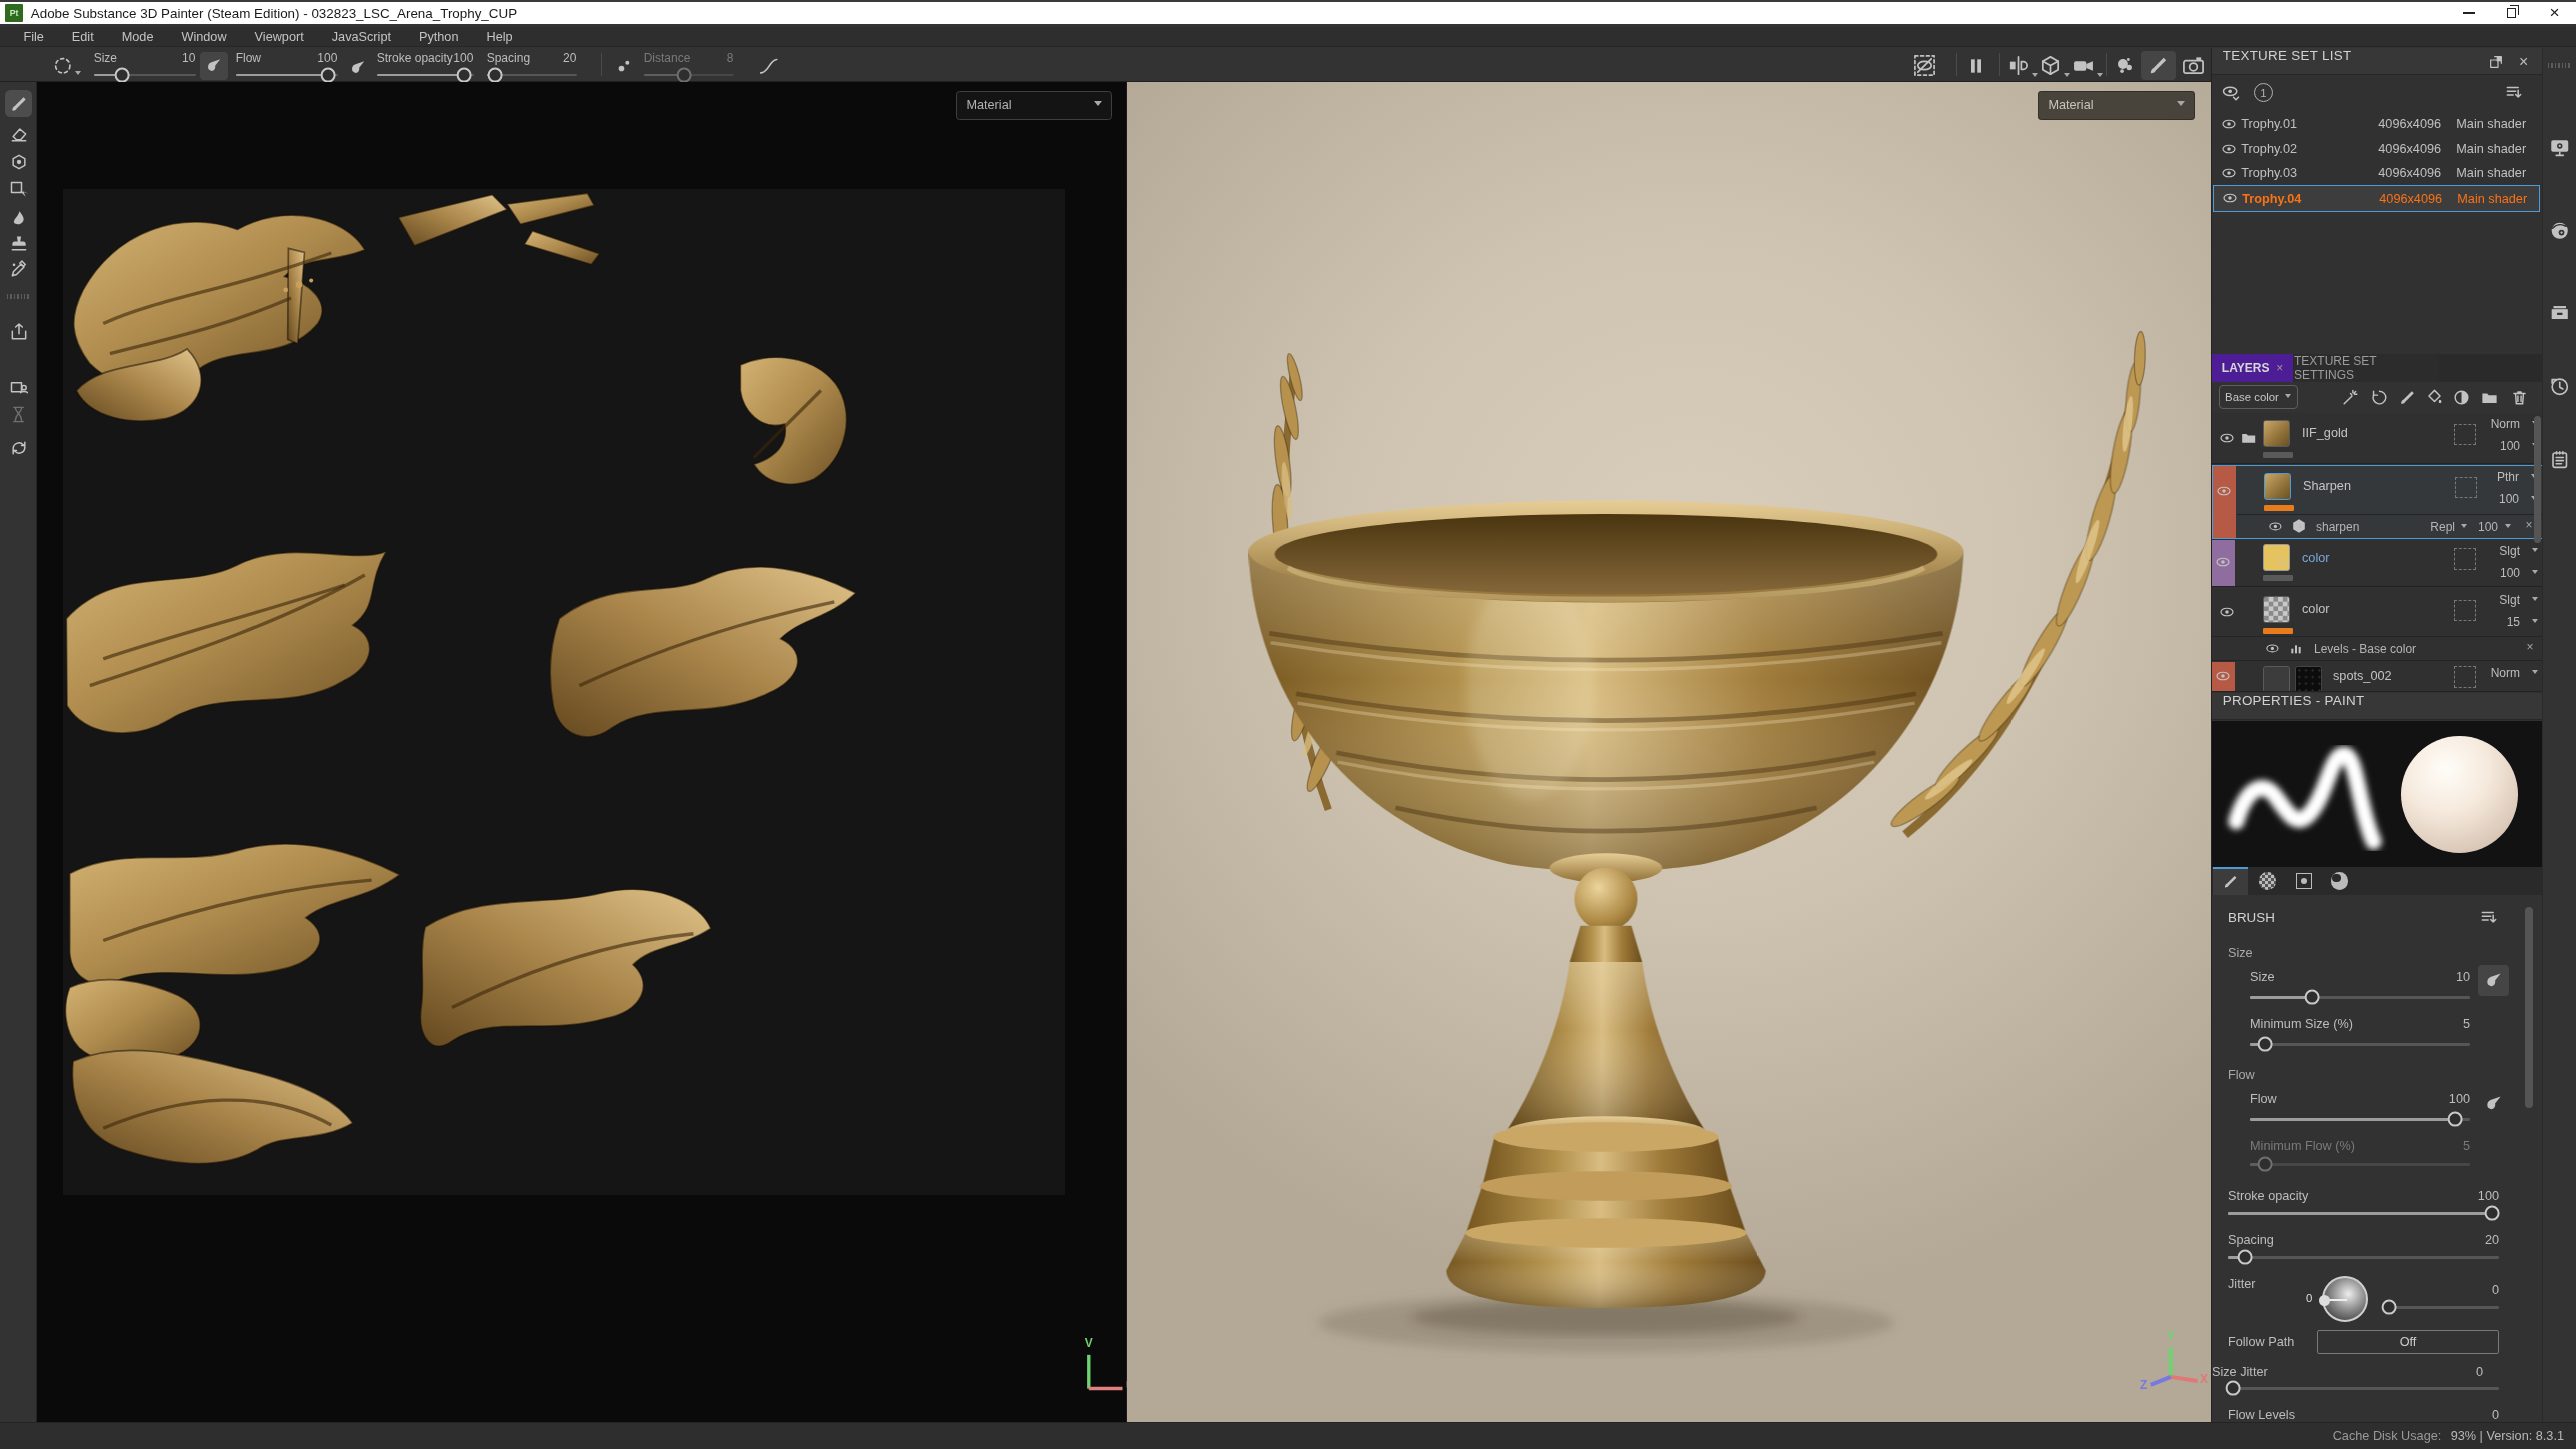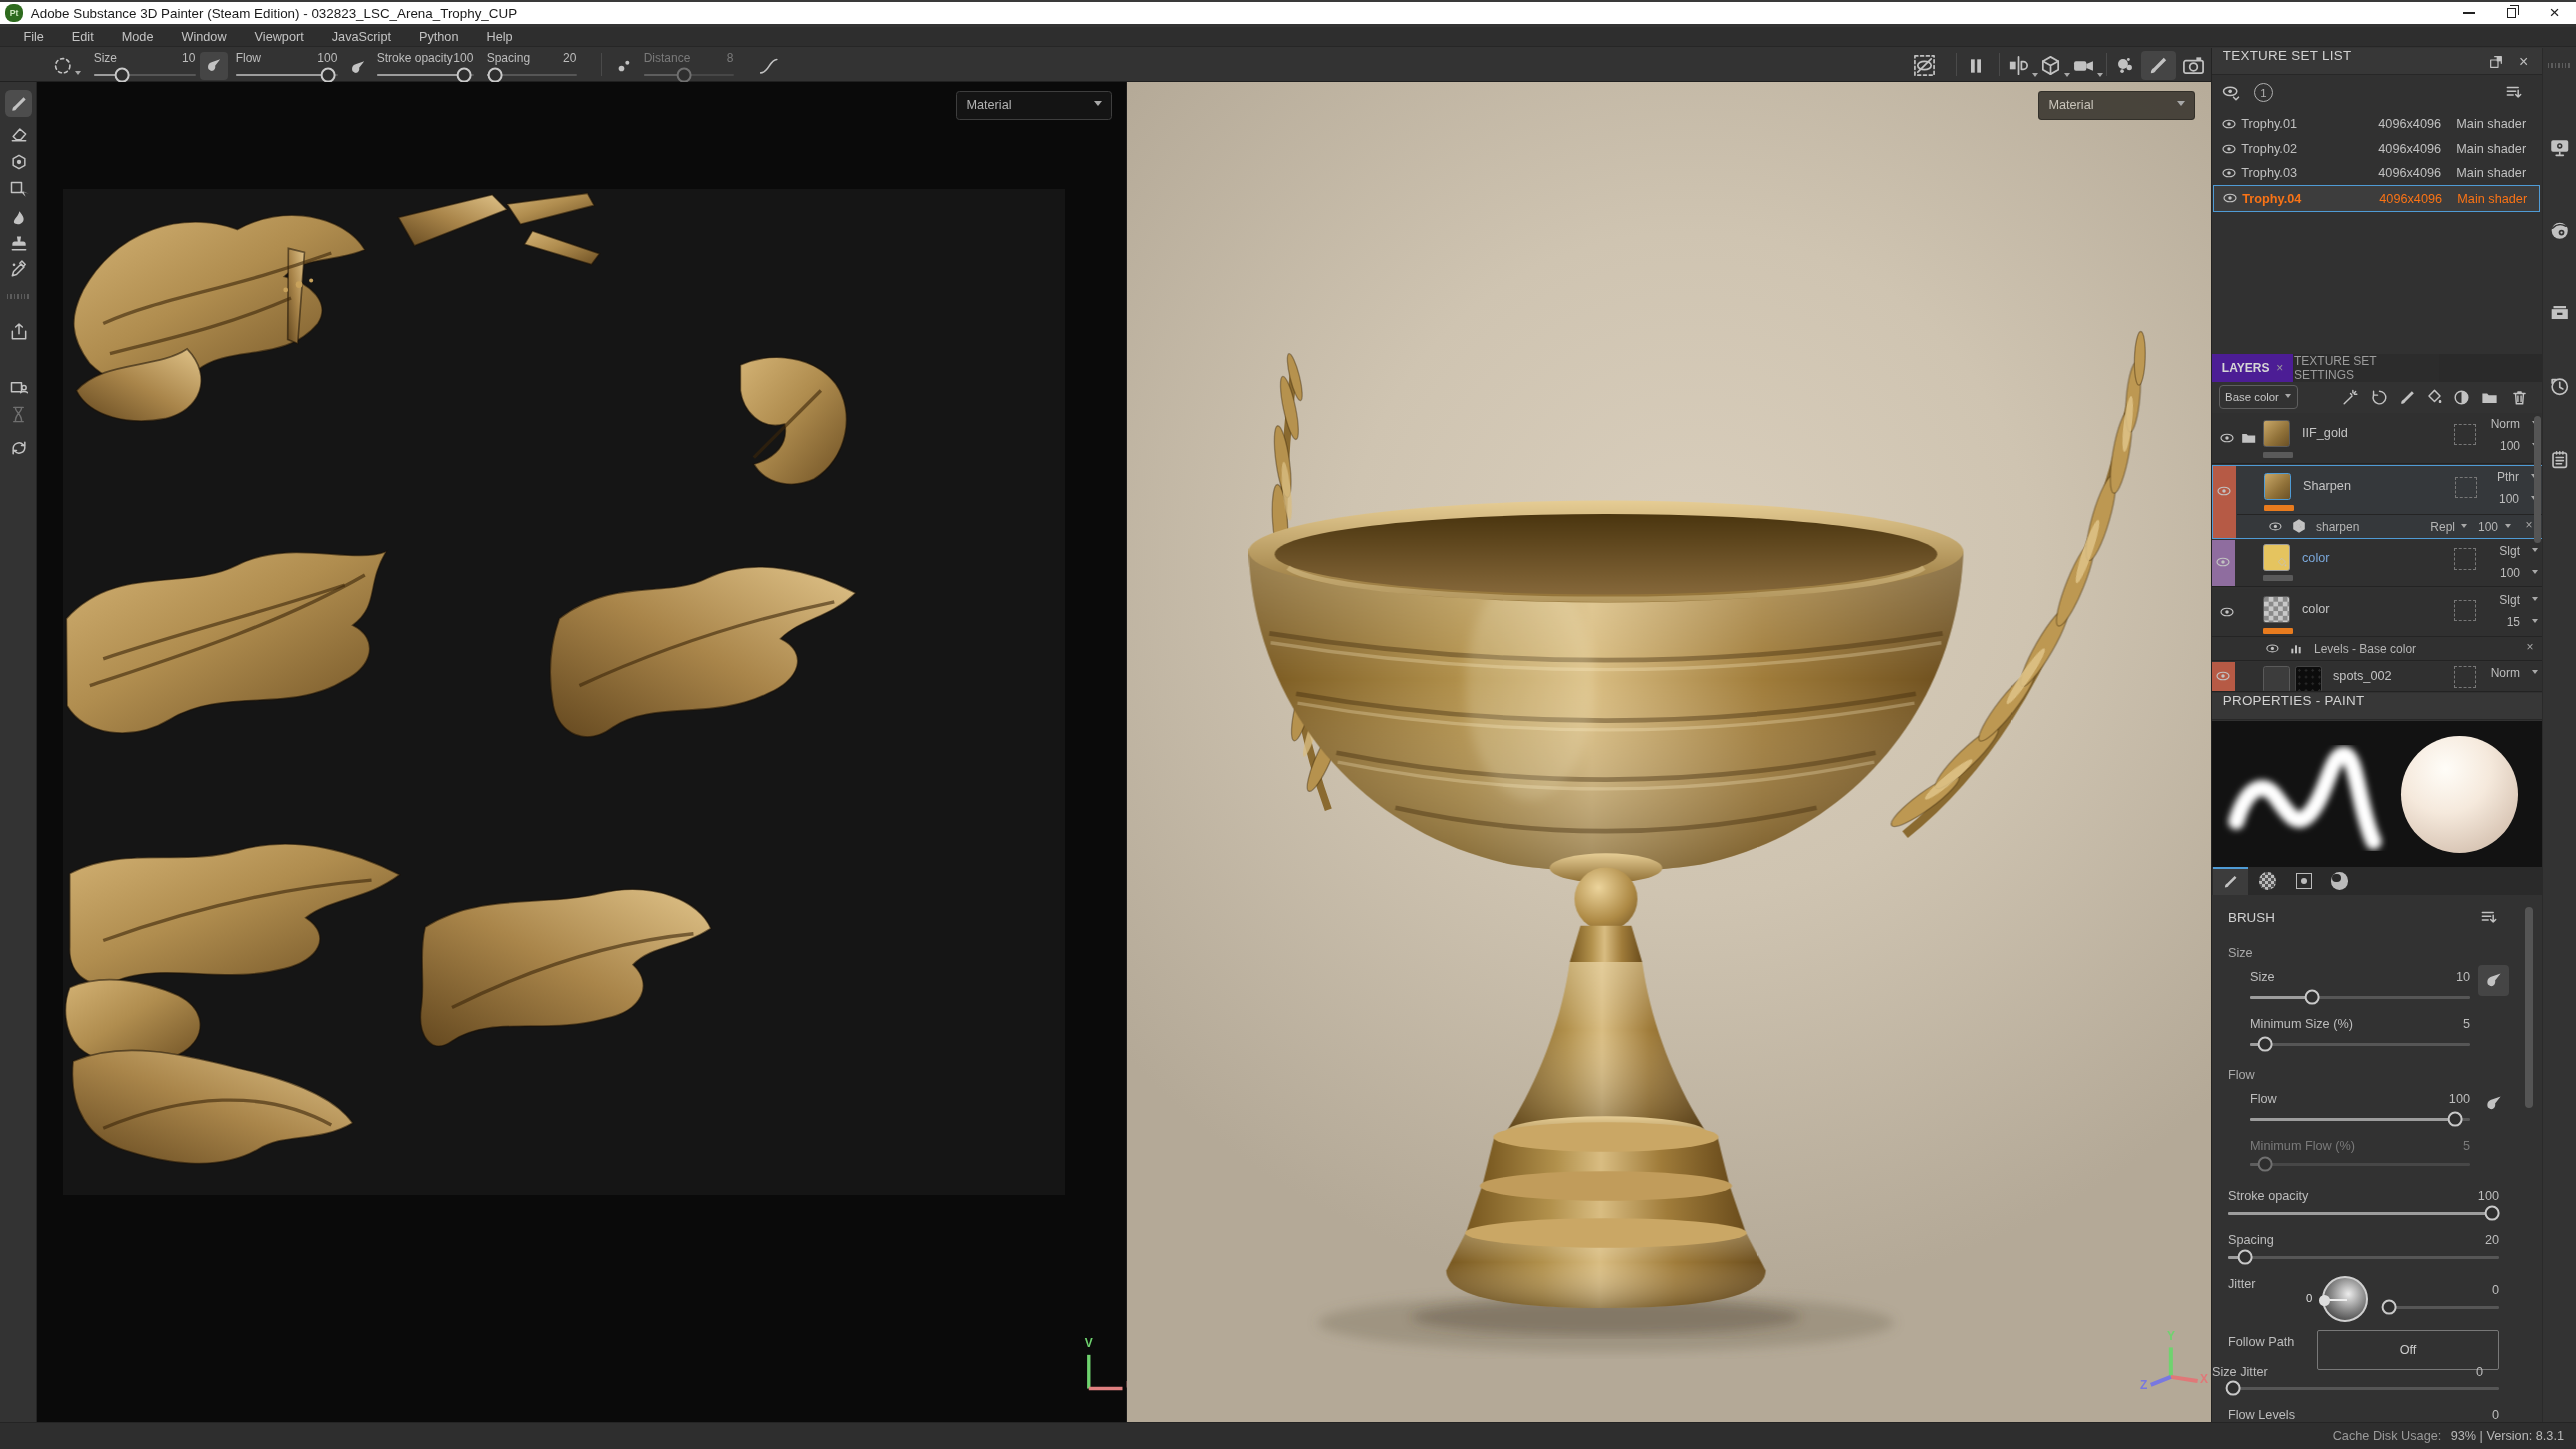--- a/index.html
+++ b/index.html
@@ -12,21 +12,21 @@
   
   .chv{display:inline-block;width:0;height:0;border:4px solid transparent;border-top:5.4px solid #a8a8a8;vertical-align:middle}
   .chv.sm{border-width:3.4px;border-top-width:4px}
   
   .sl{position:absolute;height:2.7px;background:#565656;border-radius:1.3px}
   .sl .fill{position:absolute;left:0;top:0;height:2.7px;background:#9d9d9d;border-radius:1.3px}
   .sl .knob{position:absolute;top:1.3px;width:14.8px;height:14.8px;border:2px solid #c9c9c9;border-radius:50%;background:#2e2e2e;transform:translate(-50%,-50%)}
   .sl.dis{background:#474747}.sl.dis .fill{background:#5e5e5e}.sl.dis .knob{border-color:#707070}
   
   #titlebar{left:0;top:0;width:2576px;height:24px;background:#fff;border-top:2.7px solid #3a3a3a;display:flex;align-items:center}
-  #appicon{width:17.4px;height:17.4px;margin-left:5.4px;background:#2e6b1e;color:#cfe8c0;font-size:8.7px;font-weight:bold;display:flex;align-items:center;justify-content:center;border-radius:8px}
+  #appicon{width:17.4px;height:17.4px;margin-left:5.4px;background:#2e6b1e;color:#cfe8c0;font-size:8.7px;font-weight:bold;display:flex;align-items:center;justify-content:center;border-radius:1px}
   #apptitle{margin-left:8px;color:#1a1a1a;font-size:13.4px}
   #wincontrols{margin-left:auto;display:flex;height:100%}
   .winbtn{width:43px;display:flex;align-items:center;justify-content:center;color:#222}
   .min-glyph{width:12px;height:1.3px;background:#222}
   .restore-glyph{width:9.4px;height:9.4px;border:1.3px solid #222;position:relative}
   .restore-glyph::before{content:"";position:absolute;left:2px;top:-4px;width:8.7px;height:8.7px;border:1.3px solid #222;border-left:none;border-bottom:none}
   .close-glyph{font-size:17.4px;line-height:1;color:#222}
   
   #menubar{left:0;top:27px;width:2576px;height:20px;background:#2e2e2e;border-bottom:0.7px solid #262626;display:flex;align-items:center;padding-left:9.4px}
   .menu-item{padding:0 14px;color:#c3c3c3;font-size:12.7px}
@@ -1048,21 +1048,21 @@
         <div class="needle"></div>
         <div class="nub"></div>
       </div>
     <span class="abs" style="right:44px;top:388px;font-size:12.7px;color:#bdbdbd">0</span>
     <div class="sl" style="left:173px;top:411px;width:114px">
         <div class="fill" style="width:4px"></div>
         <div class="knob" style="left:4px"></div>
       </div>
 
     <span class="abs" style="left:16px;top:440px;font-size:12.7px;color:#bdbdbd">Follow Path</span>
-    <div id="followbtn" style="left:105px;top:435px;width:182px;height:40px">
+    <div id="followbtn" style="left:105px;top:435px;width:182px;height:24px">
         <span>Off</span>
       </div>
 
     <div class="propline" style="left:0;top:470px;width:271px">
       <span>Size Jitter</span>
         <span>0</span>
     </div>
     <div class="sl" style="left:16px;top:492px;width:271px">
         <div class="fill" style="width:5.4px"></div>
         <div class="knob" style="left:5.4px"></div>

